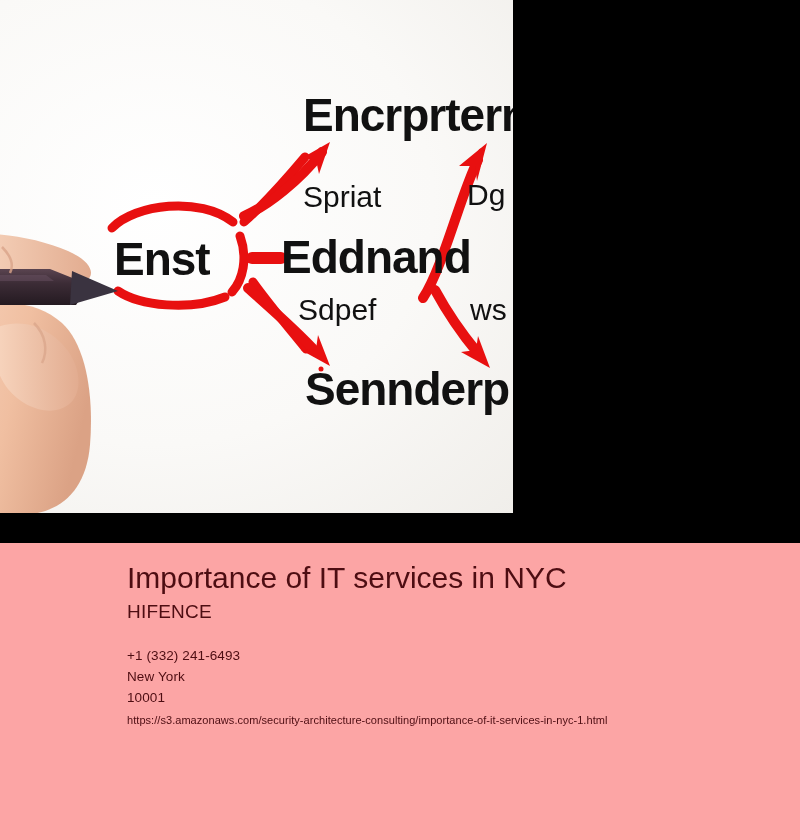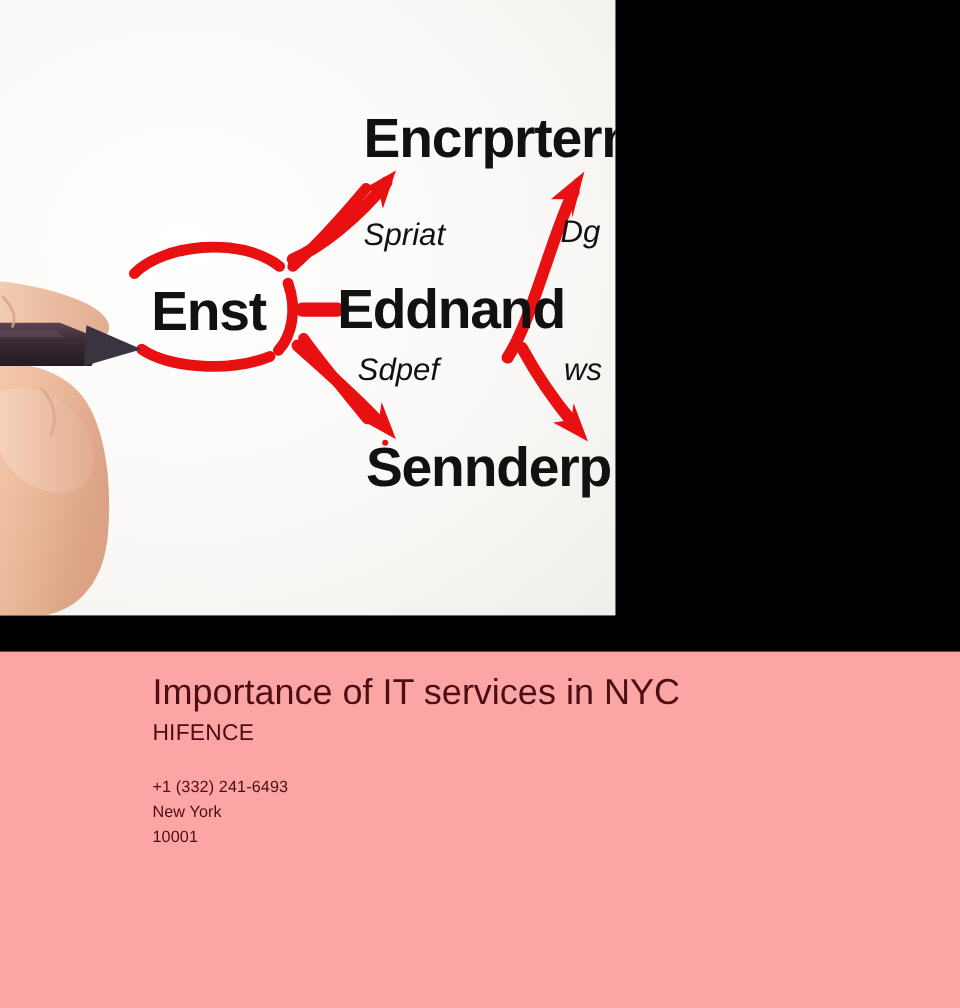--- a/index.html
+++ b/index.html
@@ -54,27 +54,26 @@
     line-height: 1;
     font-family: "Liberation Sans", sans-serif;
   }
   .dg-main {
     font-weight: bold;
     font-size: 46px;
     letter-spacing: -1px;
   }
   .dg-sub {
     font-weight: normal;
-    font-size: 26px;
+    font-size: 30px;
     letter-spacing: 0px;
-    font-style: italic;
   }
 
   #w-top      { left: 303px; top: 92px;  }
-  #w-center-l { left: 126px; top: 236px; }
+  #w-center-l { left: 114px; top: 236px; }
   #w-center-r { left: 281px; top: 234px; }
   #w-bottom   { left: 305px; top: 366px; }
   #w-spriat   { left: 303px; top: 182px; }
   #w-dg       { left: 467px; top: 180px; }
   #w-sdpef    { left: 298px; top: 295px; }
   #w-ws       { left: 470px; top: 295px; }
 
   
   #ink {
     position: absolute;
@@ -250,14 +249,15 @@
 </div>
 
 <div id="info-panel">
   <h1 id="page-title">Importance of IT services in NYC</h1>
   <div id="brand-name">HIFENCE</div>
 
   <div id="contact-block">
     <div class="contact-line">+1 (332) 241-6493</div>
     <div class="contact-line">New York</div>
     <div class="contact-line">10001</div>
+    <div id="source-url">https://s3.amazonaws.com/security-architecture-consulting/importance-of-it-services-in-nyc-1.html</div>
   </div>
 </div>
 
 </body></html>

